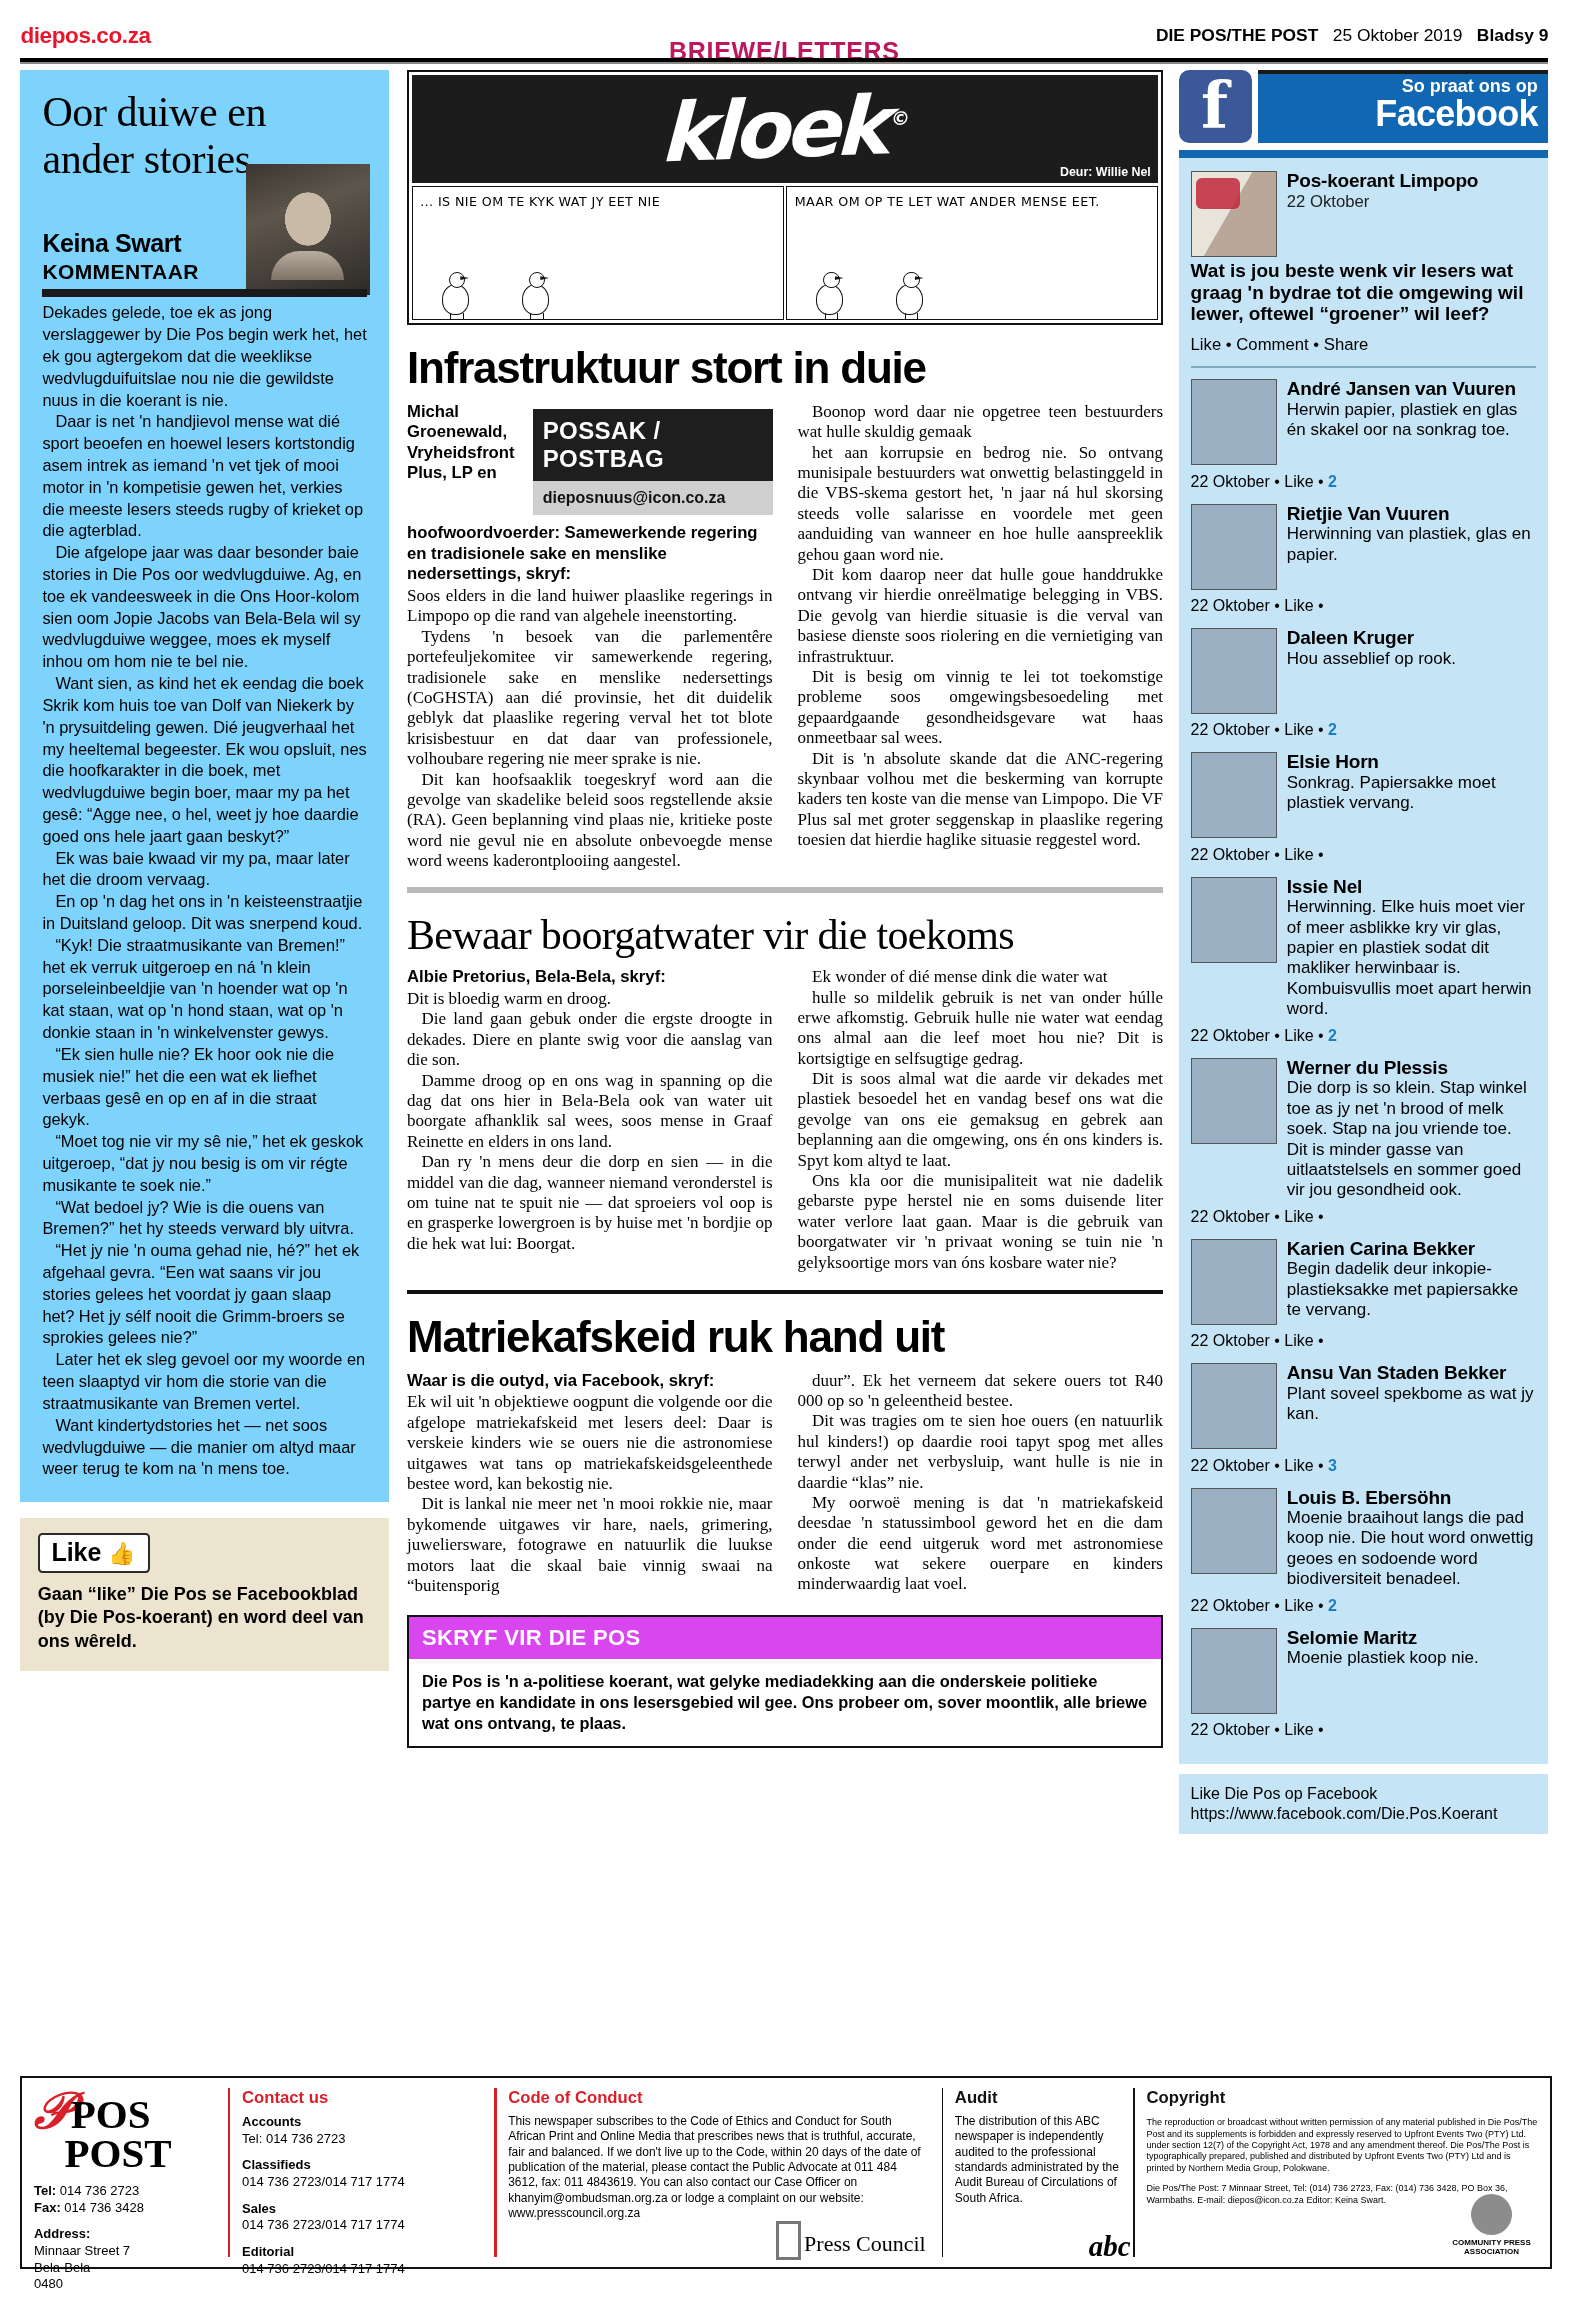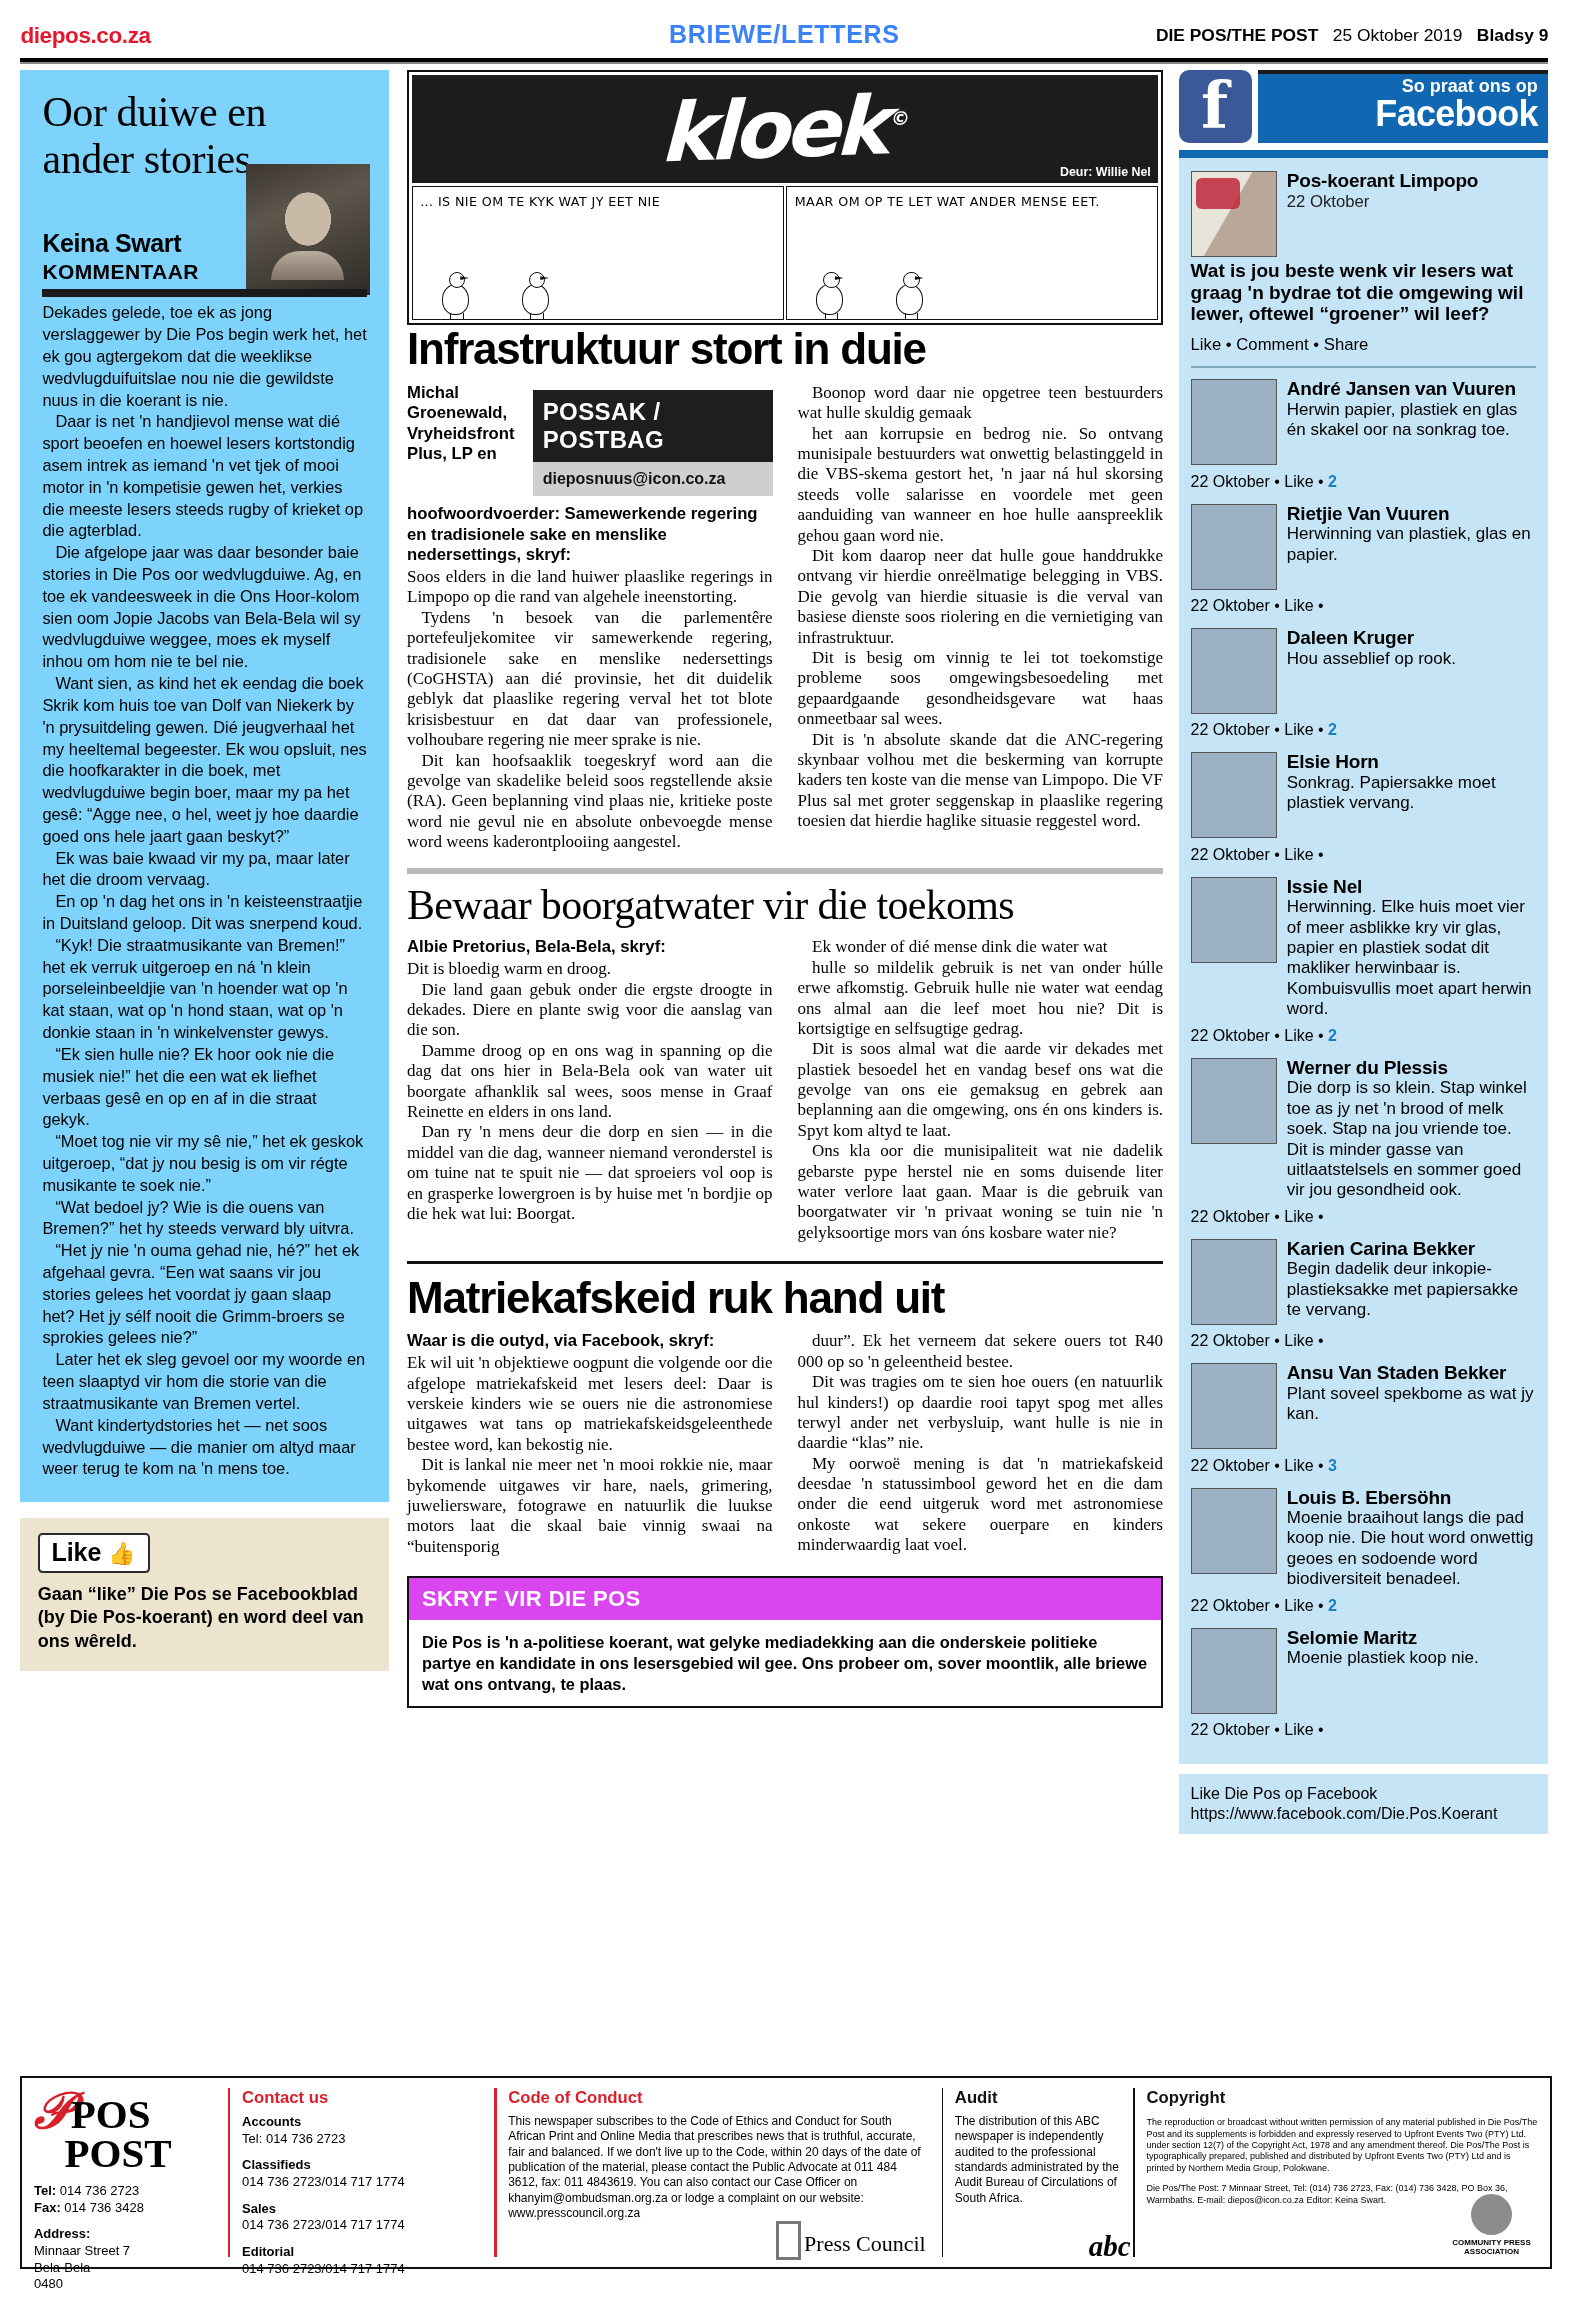--- a/index.html
+++ b/index.html
@@ -2,21 +2,21 @@
 <html style="font-size:11.6px"><head>
 <meta charset="utf-8">
 <style>
   html,body{margin:0;padding:0;background:#fff;}
   body{width:1569px;height:2319px;font-family:"Liberation Sans",sans-serif;color:#000;}
   .page{position:relative;width:1569px;height:2319px;overflow:hidden;}
 
   
   .masthead{position:absolute;left:20.4px;top:20.4px;width:1528px;height:38px;}
   .mast-url{position:absolute;left:0;top:2.9px;font-weight:bold;font-size:22.5px;color:#e8162c;letter-spacing:-0.4px;font-family:"Liberation Sans",sans-serif;}
-  .mast-sec{position:absolute;left:0;right:0;top:0;text-align:center;font-weight:bold;font-size:25px;color:#3b82f6;letter-spacing:0.7px;}
+  .mast-sec{position:absolute;left:0;right:0;top:17px;text-align:center;font-weight:bold;font-size:25px;color:#be185d;letter-spacing:0.7px;}
   .mast-right{position:absolute;right:0;top:4.4px;font-size:17.4px;font-weight:bold;white-space:nowrap;}
   .mast-right .muted{font-weight:normal;}
   .mast-rule{position:absolute;left:20.4px;top:58px;width:1528px;height:4.4px;background:#000;border-bottom:2.2px solid #888;}
 
   
   .colL{position:absolute;left:20.4px;top:70px;width:369px;}
   .colM{position:absolute;left:407px;top:70px;width:756px;}
   .colR{position:absolute;left:1179px;top:70px;width:369px;}
 
   
@@ -51,21 +51,21 @@
   .panel{flex:1;border:1.5px solid #111;height:121px;position:relative;padding:5.8px 7.3px;overflow:hidden;}
   .panel .cap{font-family:"DejaVu Sans",sans-serif;font-size:12.7px;line-height:1.35;letter-spacing:0.4px;}
   .birds{position:absolute;left:0;right:0;bottom:2.9px;height:67px;}
   .bird{position:absolute;bottom:1.5px;}
   .bird .body{width:25px;height:29px;background:#fff;border:1.8px solid #111;border-radius:50% 50% 46% 46%;position:relative;}
   .bird .body:before{content:"";position:absolute;left:5.8px;top:-13px;width:14.5px;height:14.5px;background:#fff;border:1.8px solid #111;border-radius:50%;}
   .bird .body:after{content:"";position:absolute;left:17.4px;top:-8.7px;width:8.7px;height:3.6px;background:#111;clip-path:polygon(0 0,100% 50%,0 100%);}
   .bird .legs{position:absolute;left:7.3px;top:28px;width:11.6px;height:11.6px;border-left:1.8px solid #111;border-right:1.8px solid #111;}
 
   
-  .art{margin-top:2px;}
+  .art{margin-top:21px;}
   .hr-thick{height:3.6px;background:#111;margin:17.4px 0 11.6px 0;}
   .hr-grey{height:5.1px;background:#b9b9b9;margin:16px 0 10.2px 0;}
   h2.hl-bold{margin:0 0 11.6px 0;font-size:44px;font-weight:bold;letter-spacing:-1.2px;line-height:1;font-family:"Liberation Sans",sans-serif;}
   h2.hl-serif{margin:0 0 11.6px 0;font-size:42px;font-weight:normal;letter-spacing:-0.7px;line-height:1;font-family:"Liberation Serif",serif;}
   .two-col{column-count:2;column-gap:25px;}
   .lead{font-weight:bold;font-size:16.7px;line-height:1.22;margin:0 0 1.5px 0;font-family:"Liberation Sans",sans-serif;}
   .body-serif{font-family:"Liberation Serif",serif;font-size:17px;line-height:1.2;margin:0;text-align:justify;}
   .body-serif + .body-serif{text-indent:14.5px;}
 
   

